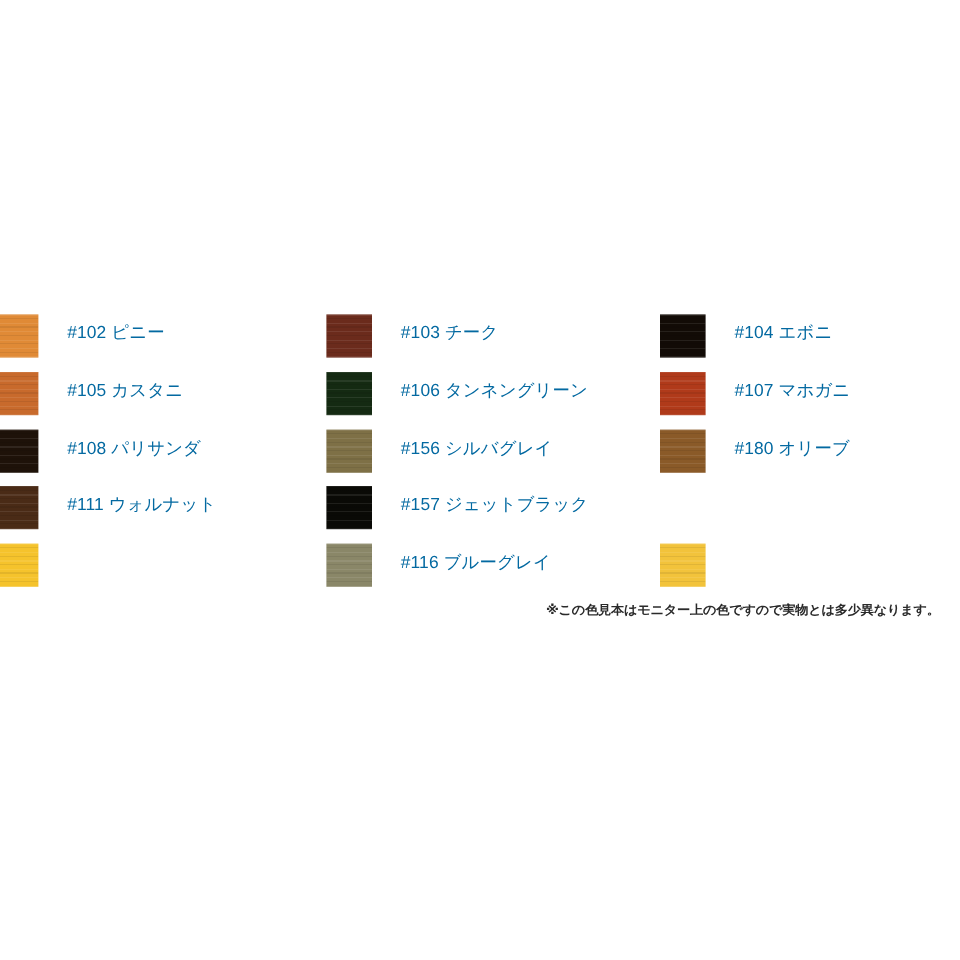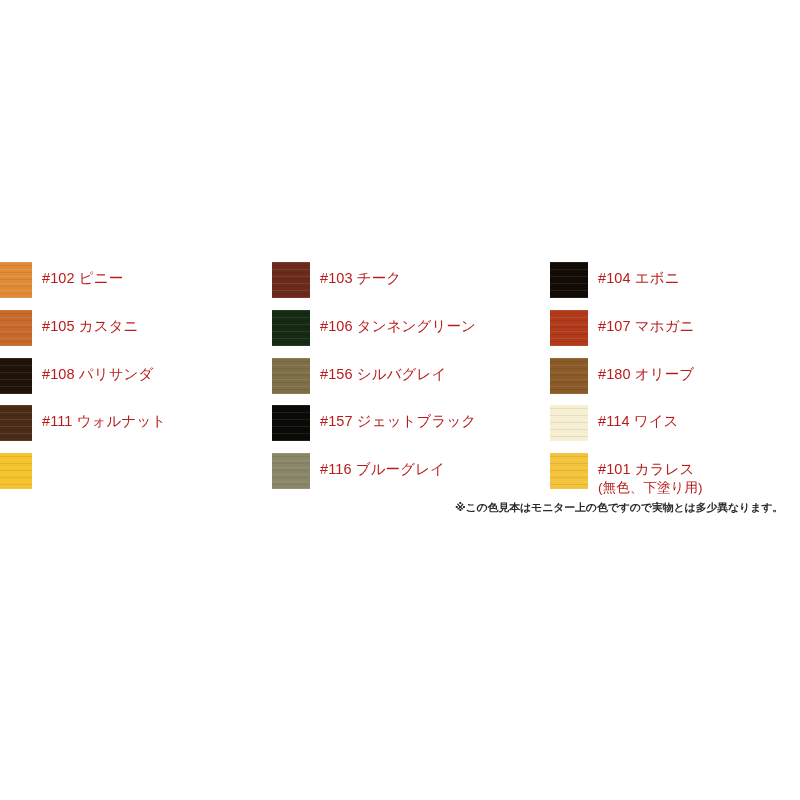--- a/index.html
+++ b/index.html
@@ -61,24 +61,24 @@
       rgba(0,0,0,0.00) 3px,
       rgba(0,0,0,0.075) 3px,
       rgba(0,0,0,0.075) 4px,
       rgba(0,0,0,0.00) 4px,
       rgba(0,0,0,0.00) 7px
     );
     pointer-events: none;
   }
 
   .swatch-label {
-    margin-left: 10px;
+    margin-left: 24px;
     padding-top: 7px;
     font-size: 14.5px;
-    color: #b91c1c;
+    color: #0369a1;
     line-height: 1.28;
     white-space: nowrap;
     letter-spacing: 0.1px;
   }
 
   .swatch-label .sub {
     display: block;
     font-size: 13.5px;
   }
 
@@ -146,27 +146,19 @@
     <div class="swatch-label">#104 エボニ</div>
   </div>
   <div class="swatch-row col-3 r2">
     <div class="swatch" style="background-color: rgb(176, 58, 26);"></div>
     <div class="swatch-label">#107 マホガニ</div>
   </div>
   <div class="swatch-row col-3 r3">
     <div class="swatch" style="background-color: rgb(138, 90, 40);"></div>
     <div class="swatch-label">#180 オリーブ</div>
   </div>
-  <div class="swatch-row col-3 r4">
-    <div class="swatch" style="background-color: rgb(247, 239, 210);"></div>
-    <div class="swatch-label">#114 ワイス</div>
-  </div>
   <div class="swatch-row col-3 r5">
     <div class="swatch" style="background-color: rgb(242, 195, 59);"></div>
-    <div class="swatch-label">
-      <span>#101 カラレス</span>
-      <span class="sub">(無色、下塗り用)</span>
-    </div>
   </div>
 
   <div id="disclaimer">※この色見本はモニター上の色ですので実物とは多少異なります。</div>
 
 </div>
 
 </body></html>

